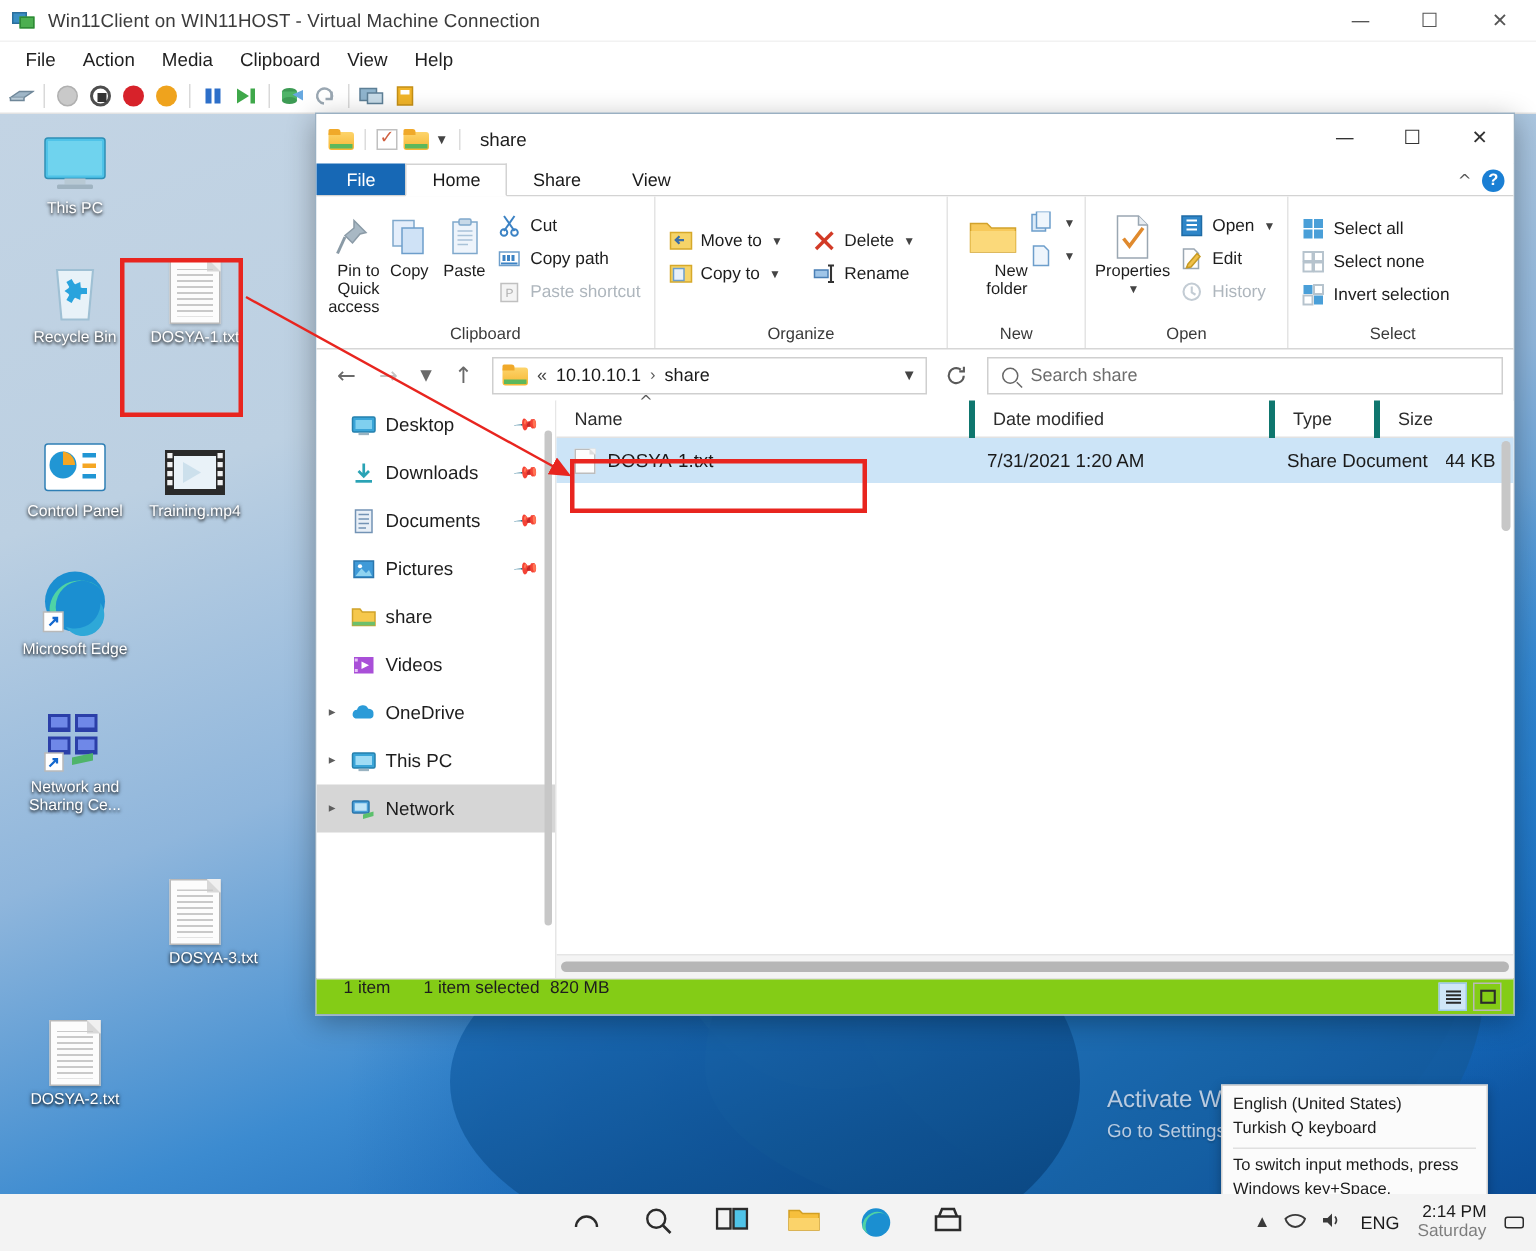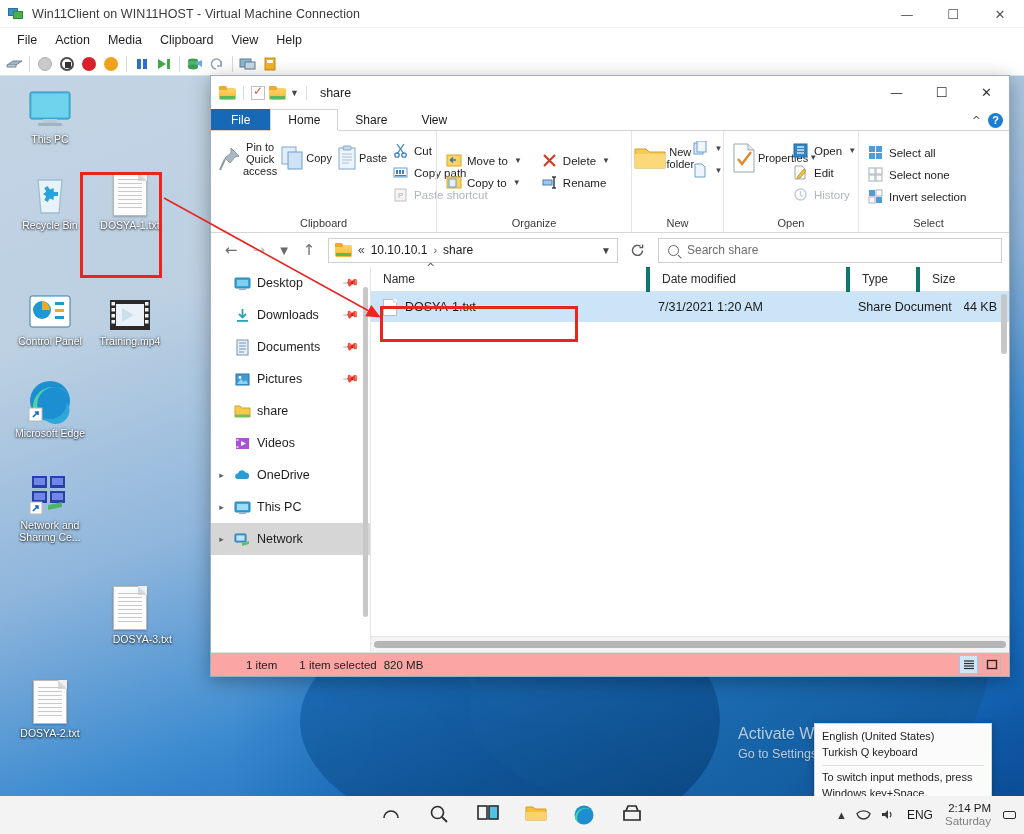--- a/index.html
+++ b/index.html
@@ -124,22 +124,22 @@
   .help-ic { width:15px; height:15px; border-radius:50%; background:#1a7fd4; color:#fff;
              font-size:11px; font-weight:bold; display:flex; align-items:center; justify-content:center; }
 
   
   .ribbon { height:102px; background:#fff; display:flex; border-bottom:1px solid #d6d6d6;
             position:relative; }
   .rgroup { display:flex; flex-direction:column; position:relative; padding:2px 0 0 0; }
   .rgroup + .rgroup { border-left:1px solid #e4e4e4; }
   .rgroup .gbody { flex:1; display:flex; align-items:flex-start; padding:4px 6px 0 6px; gap:3px; }
   .rgroup .gtitle { text-align:center; font-size:11px; color:#3a3a3a; padding-bottom:3px; }
-  .bigbtn { width:58px; display:flex; align-items:center;
-            font-size:11px; color:#1d1d1d; text-align:center; line-height:12px; padding-top:4px; }
+  .bigbtn { width:58px; display:flex; flex-direction:column; align-items:center;
+            font-size:11px; color:#1d1d1d; text-align:right; line-height:12px; padding-top:4px; }
   .bigbtn .bi { height:34px; display:flex; align-items:center; justify-content:center; }
   .smallcol { display:flex; flex-direction:column; gap:3px; padding-top:4px; }
   .smallbtn { display:flex; align-items:center; gap:5px; font-size:11.5px; color:#1d1d1d;
               height:19px; padding:0 3px; white-space:nowrap; }
   .smallbtn.dim { color:#aeb6bd; }
   .dd { font-size:8px; color:#444; margin-left:1px; }
 
   
   .ic { width:16px; height:16px; position:relative; flex:none; display:inline-block; }
 
@@ -188,22 +188,22 @@
   .frow.sel { background:#cce4f7; }
   .fcell { padding-left:12px; display:flex; align-items:center; gap:8px; overflow:hidden; white-space:nowrap; }
   .fdoc { width:14px; height:17px; background:#fdfdfd; border:1px solid #bdbdbd; position:relative; }
   .fdoc:before { content:""; position:absolute; right:-1px; top:-1px; border-width:0 4px 4px 0;
                  border-style:solid; border-color:#dedede #f4f4f4; }
   .hscroll-wrap { height:16px; background:#f4f4f4; display:flex; align-items:center; padding:0 3px;
                   border-top:1px solid #e5e5e5; }
   .hscroll { height:7px; background:#b6b6b6; border-radius:4px; flex:1; }
   .vscroll { position:absolute; left:0; top:0; width:6px; height:60px; background:#c7c7c7; border-radius:3px; }
 
-  .statusbar { height:24px; display:flex; align-items:center; font-size:11.5px; color:#1d1d1d;
-               border-top:1px solid #e2e2e2; padding-left:35px; gap:22px; background:#fca5a5; position:relative; }
+  .statusbar { height:24px; display:flex; font-size:11.5px; color:#1d1d1d;
+               border-top:1px solid #e2e2e2; padding-left:18px; gap:22px; background:#84cc16; position:relative; }
   .view-btns { position:absolute; right:8px; top:2px; display:flex; gap:4px; }
   .vb { width:19px; height:19px; border:1px solid #9fc9e8; display:flex; align-items:center; justify-content:center; }
   .vb.on { background:#cfe6f7; }
   .vb.off { border-color:#b9b9b9; }
 
   
   .redbox { position:absolute; border:3px solid #e8251f; pointer-events:none; }
   .annot-svg { position:absolute; left:0; top:0; width:1024px; height:834px; pointer-events:none; }
 
   

